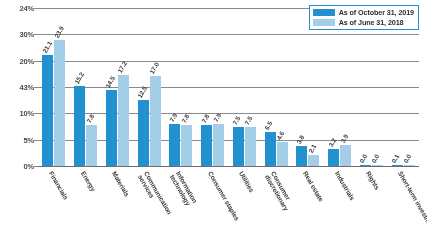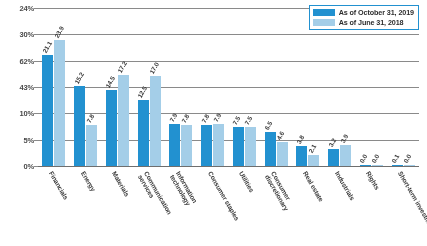--- a/index.html
+++ b/index.html
@@ -161,21 +161,21 @@
         <div class="ytick-mark" style="top: 131.667px;"></div>
         <div class="ytick" style="top: 131.667px;">5%</div>
         <div class="gridline" style="top: 105.333px;"></div>
         <div class="ytick-mark" style="top: 105.333px;"></div>
         <div class="ytick" style="top: 105.333px;">10%</div>
         <div class="gridline" style="top: 79px;"></div>
         <div class="ytick-mark" style="top: 79px;"></div>
         <div class="ytick" style="top: 79px;">43%</div>
         <div class="gridline" style="top: 52.6667px;"></div>
         <div class="ytick-mark" style="top: 52.6667px;"></div>
-        <div class="ytick" style="top: 52.6667px;">62%</div>
+        <div class="ytick" style="top: 52.6667px;">20%</div>
         <div class="gridline" style="top: 26.3333px;"></div>
         <div class="ytick-mark" style="top: 26.3333px;"></div>
         <div class="ytick" style="top: 26.3333px;">30%</div>
         <div class="gridline" style="top: 0px;"></div>
         <div class="ytick-mark" style="top: 0px;"></div>
         <div class="ytick" style="top: 0px;">24%</div>
       </div>
     <div class="bars-layer" id="bars-layer">
         <div class="group">
           <div class="bar-wrap">

